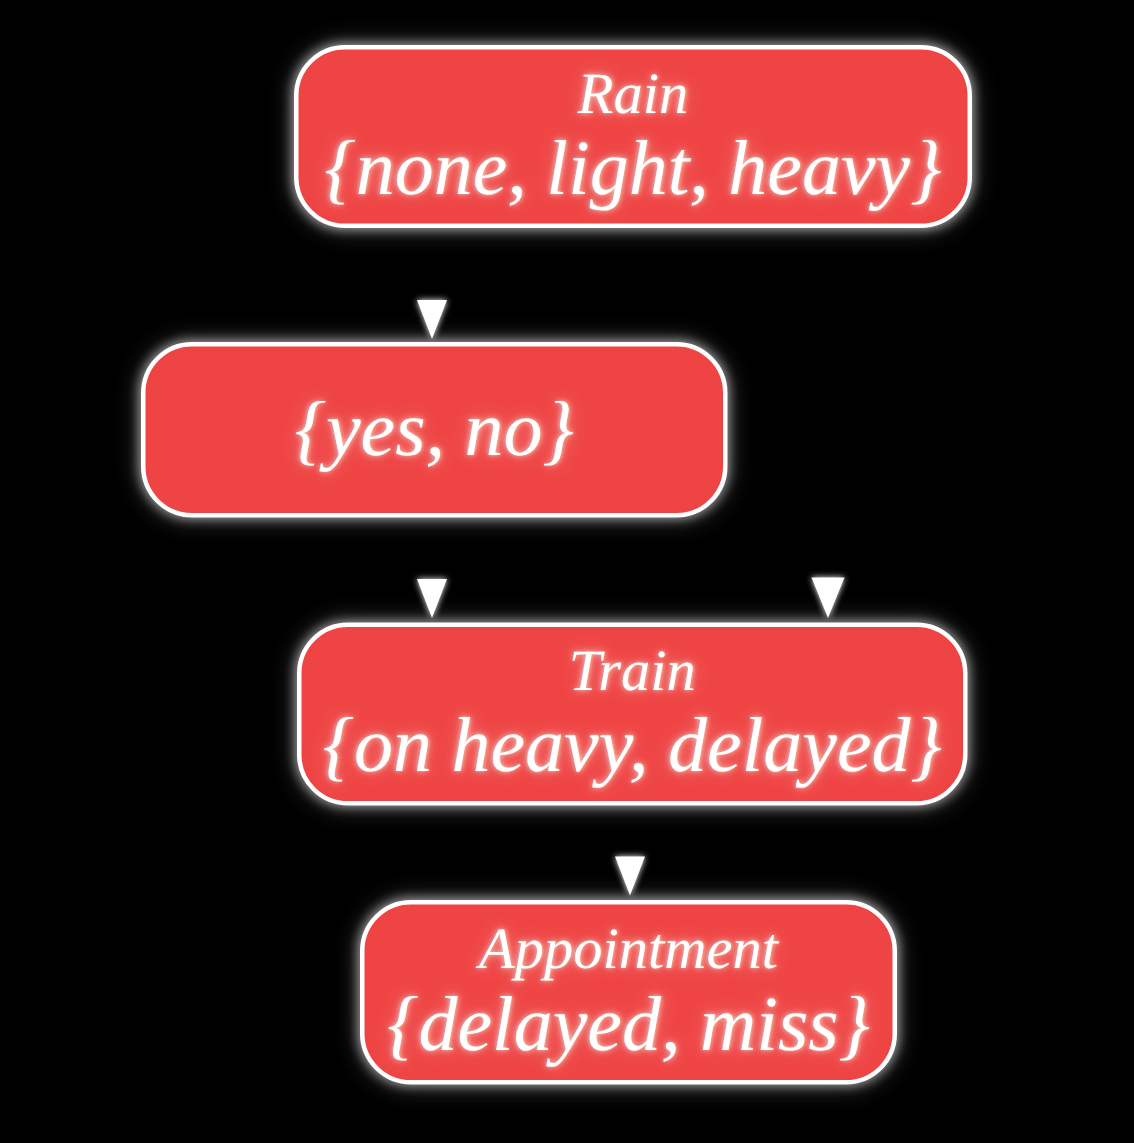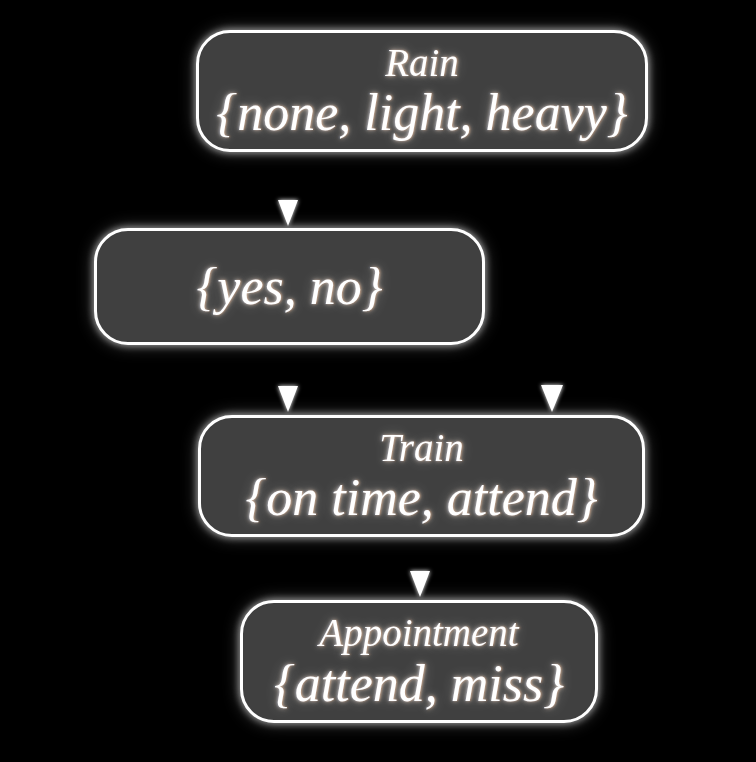--- a/index.html
+++ b/index.html
@@ -24,21 +24,21 @@
     position: absolute;
     left: 0;
     top: 0;
     width: 756px;
     height: 762px;
     pointer-events: none;
   }
   .node {
     position: absolute;
     box-sizing: border-box;
-    background: #404040;
+    background: #ef4444;
     border: 3px solid #ffffff;
     border-radius: 34px;
     box-shadow: 0 0 7px 1px rgba(255,255,255,0.55),
                 0 0 16px 2px rgba(255,255,255,0.22);
     display: flex;
     flex-direction: column;
     align-items: center;
     justify-content: center;
     z-index: 2;
   }
@@ -115,21 +115,21 @@
     <div class="node-title">Rain</div>
     <div class="node-states">{none, light, heavy}</div>
   </div>
 
   <div class="node" id="node-maintenance">
     <div class="node-states">{yes, no}</div>
   </div>
 
   <div class="node" id="node-train">
     <div class="node-title">Train</div>
-    <div class="node-states">{on time, attend}</div>
+    <div class="node-states">{on heavy, delayed}</div>
   </div>
 
   <div class="node" id="node-appointment">
     <div class="node-title">Appointment</div>
-    <div class="node-states">{attend, miss}</div>
+    <div class="node-states">{delayed, miss}</div>
   </div>
 
 </div>
 
 </body></html>

